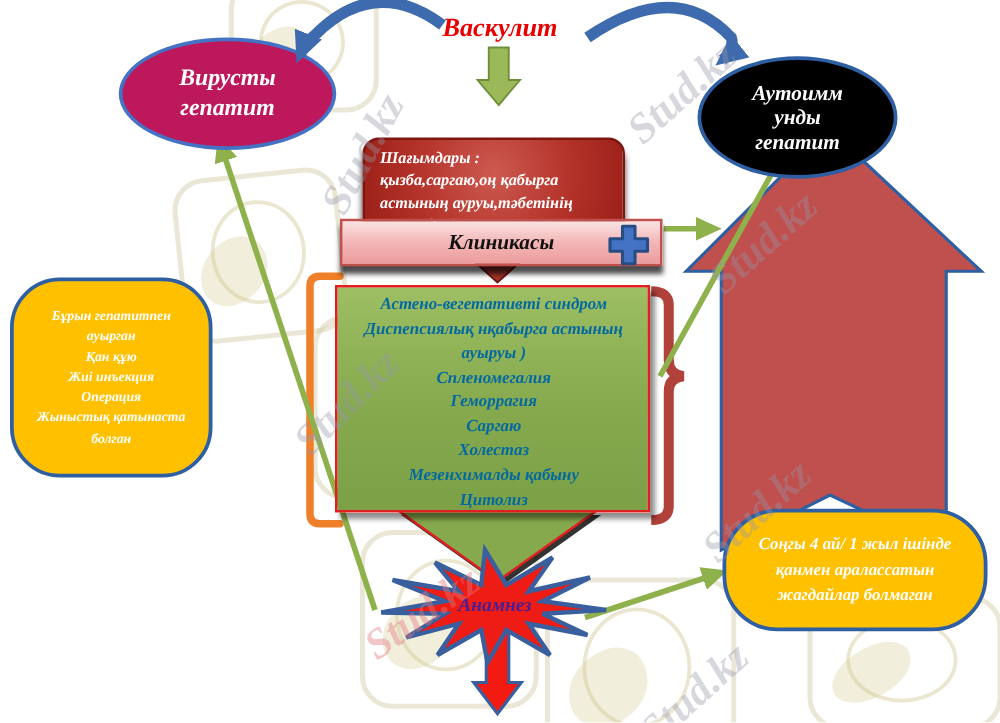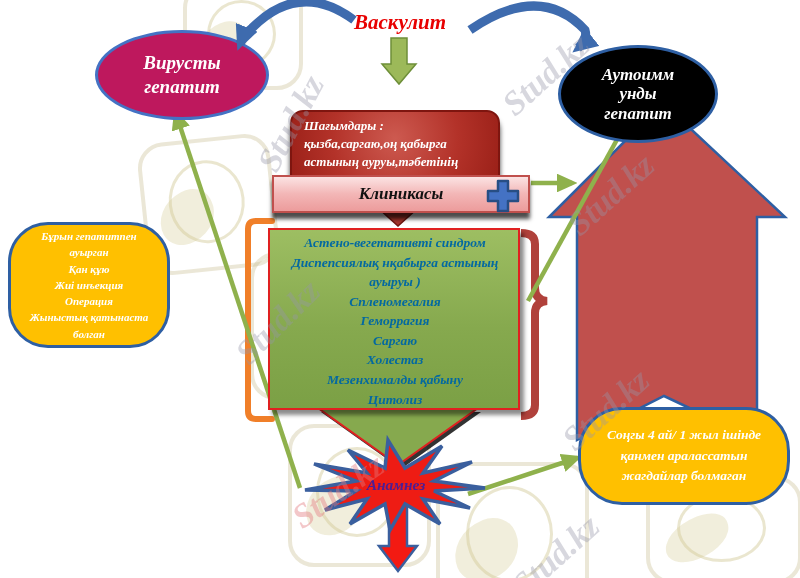--- a/index.html
+++ b/index.html
@@ -41,21 +41,21 @@
   .box-green{position:absolute;z-index:2;left:268px;top:228px;width:252px;height:182px;
     background:linear-gradient(180deg,#9dbe62 0%,#86a94e 55%,#7ba045 100%);
     border:2px solid #e02020;box-shadow:4px 5px 4px rgba(0,0,0,.45);box-sizing:border-box;}
   .green-text{left:272px;top:233px;width:246px;text-align:center;color:#0369a1;
     font-size:13.5px;line-height:1.45;}
   .arrow-text{left:584px;top:147px;width:180px;text-align:left;color:#fff;
     font-size:15.5px;line-height:1.4;}
   .box-orange{position:absolute;z-index:2;background:#ffc000;border:3px solid #2e5fa3;
     display:flex;align-items:center;justify-content:center;text-align:center;color:#fff;
     font-weight:bold;font-style:italic;white-space:pre-line;box-sizing:border-box;}
-  .box-hist-left{left:8px;top:222px;width:162px;height:126px;border-radius:40px;
+  .box-hist-left{left:8px;top:222px;width:162px;height:160px;border-radius:40px;
     font-size:11px;line-height:1.48;}
   .box-hist-right{left:578px;top:407px;width:212px;height:98px;border-radius:44px;
     font-size:13.5px;line-height:1.55;}
   .star-label{left:348px;top:476px;width:96px;text-align:center;color:#4c1d95;font-size:15.5px;z-index:2;}
 </style>
 </head>
 <body>
 
 <div id="canvas">
 

